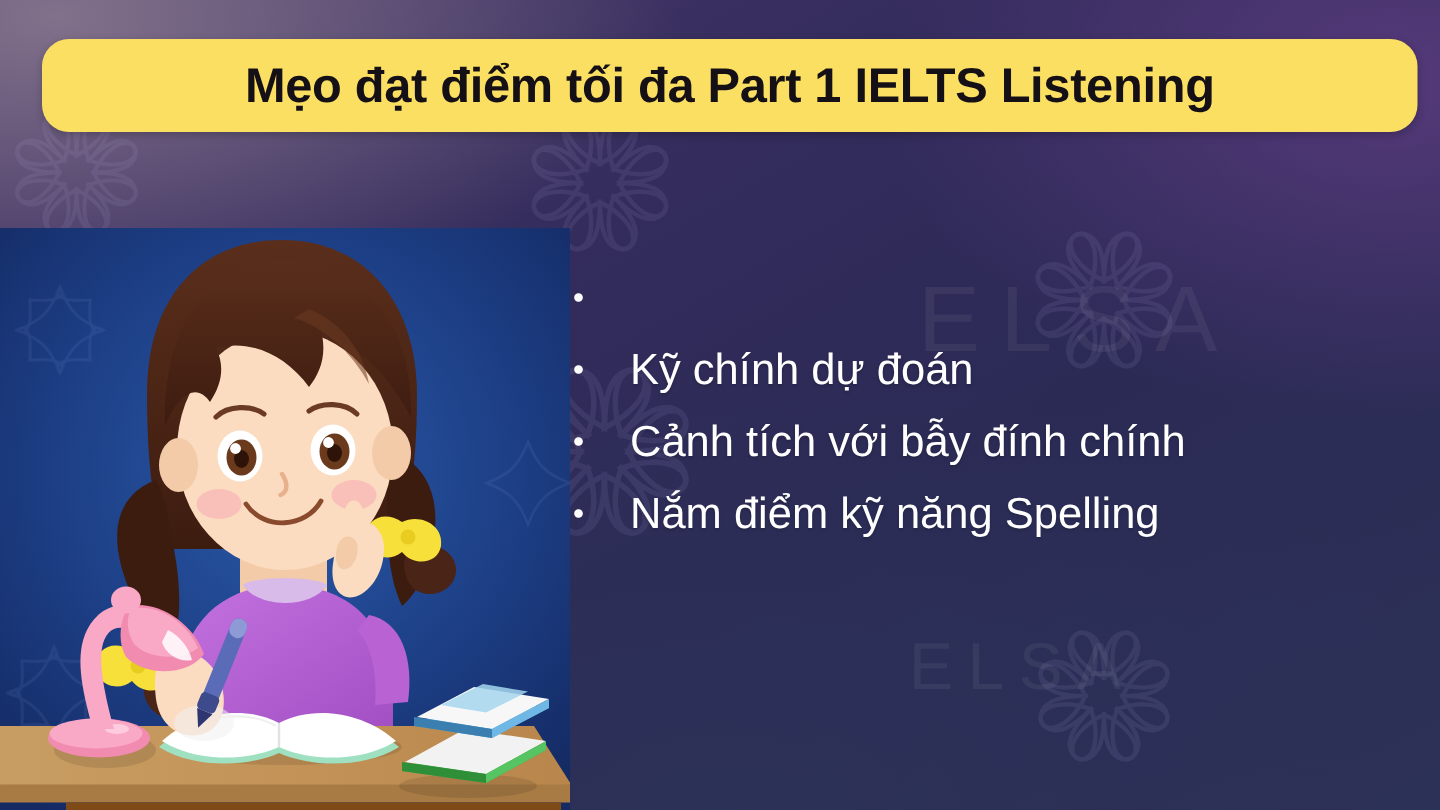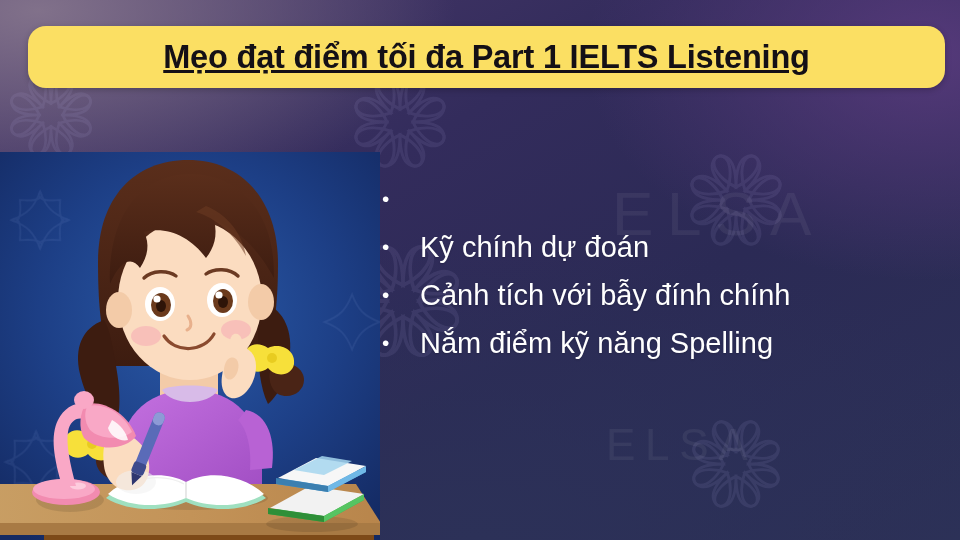--- a/index.html
+++ b/index.html
@@ -51,21 +51,20 @@
     box-shadow:0 2px 6px rgba(0,0,0,0.22);
     z-index:6;
   }
   #title-text {
     color:#141016;
     font-weight:bold;
     font-size:32.5px;
     letter-spacing:-0.2px;
     white-space:nowrap;
     line-height:1;
-    text-decoration:underline;
   }
 
   
   #bullet-list {
     position:absolute;
     left:382px; top:182px;
     width:560px;
     z-index:5;
   }
   .bullet-row {

